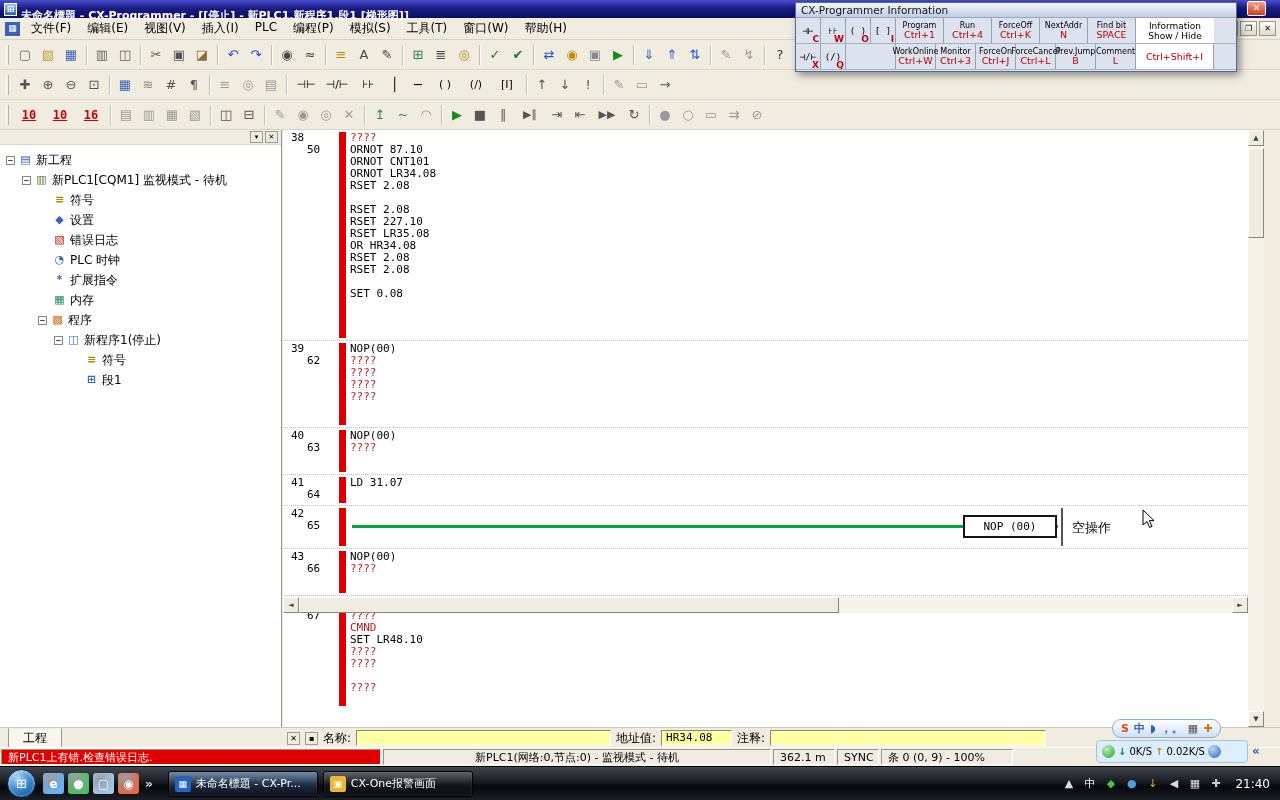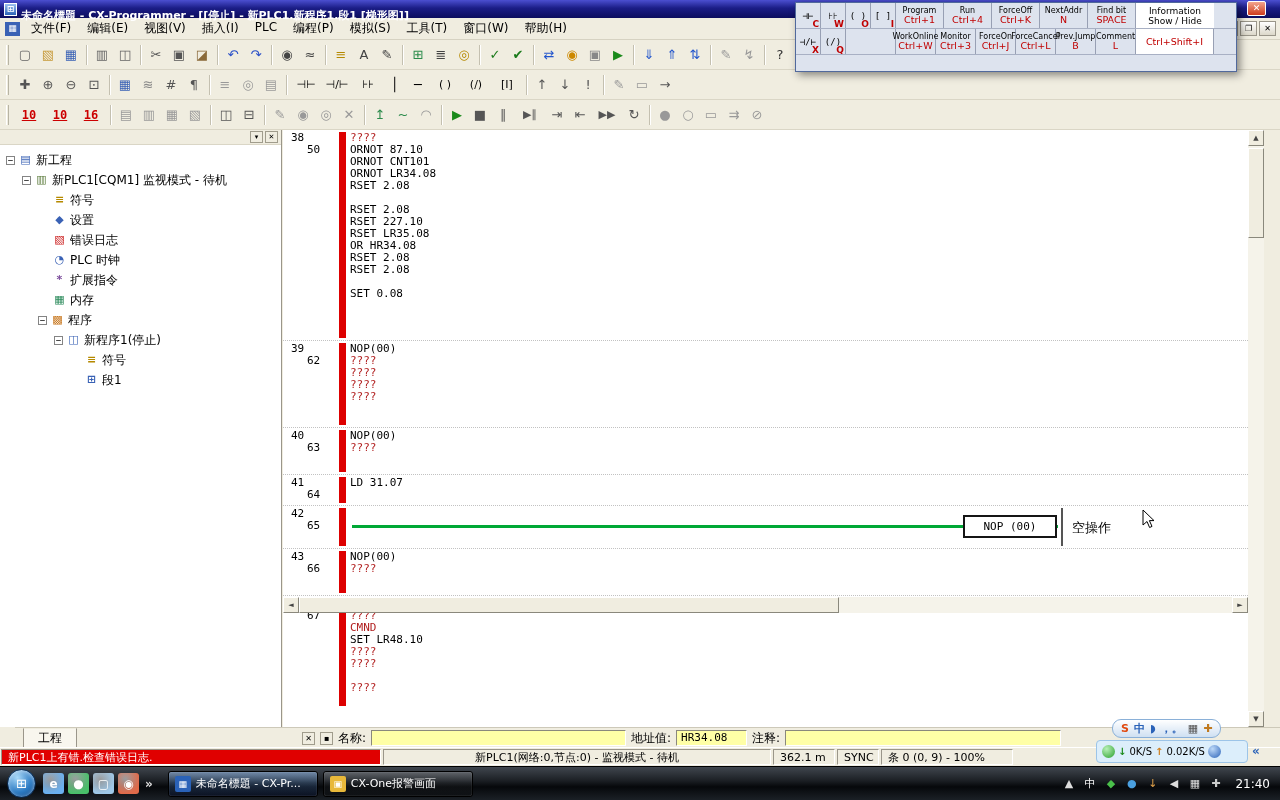--- a/index.html
+++ b/index.html
@@ -98,21 +98,21 @@
   .sc-btn { width:16px; height:16px; background:#f0ede0; border:1px solid; border-color:#fff #8a887c #8a887c #fff;
     font-size:7px; line-height:14px; text-align:center; flex:none; color:#444; }
   .v-thumb { position:absolute; left:0; top:18px; width:16px; height:90px; background:#f0ede0;
     border:1px solid; border-color:#fff #8a887c #8a887c #fff; }
   .v-top { position:absolute; top:0; left:0; } .v-bot { position:absolute; bottom:0; left:0; }
   .h-thumb { width:540px; height:16px; background:#f0ede0; border:1px solid; border-color:#fff #8a887c #8a887c #fff; flex:none; }
   .h-fill { flex:1; }
   .right-strip { position:absolute; top:130px; left:1264px; right:0; bottom:73px; background:#f0ede0; }
 
   
-  .band { position:absolute; top:727px; height:20px; left:15px; right:0; background:#f0ede0; border-top:1px solid #cdc9b9; z-index:15; }
+  .band { position:absolute; top:727px; height:20px; left:0; right:0; background:#f0ede0; border-top:1px solid #cdc9b9; z-index:15; }
   .proj-tab-area { position:absolute; left:0; top:0; width:282px; height:20px; padding-left:8px; }
   .proj-tab { display:inline-block; border:1px solid #9a968a; border-top:1px solid #f0ede0; background:#f8f6ee;
     padding:1px 14px 2px; font-size:12px; border-radius:0 0 3px 3px; }
   .operand { position:absolute; left:283px; right:0; top:0; height:20px; display:flex; align-items:center;
     gap:5px; padding:0 4px; font-size:12px; }
   .ob-btn { width:13px; height:13px; border:1px solid #a09c8c; background:#f0ede0; font-size:8px;
     line-height:11px; text-align:center; flex:none; }
   .ob-lb { white-space:nowrap; }
   .ylw { background:#ffffa6; border:1px solid; border-color:#8a887c #fff #fff #8a887c; height:16px;
     font:11px/14px "DejaVu Sans Mono",monospace; padding:0 4px; }
@@ -533,20 +533,21 @@
   <span class="nm-ball"></span>
   <span class="nm-dn">↓</span>
   <span>0K/S</span>
   <span class="nm-up">↑</span>
   <span>0.02K/S</span>
   <span class="nm-gear"></span>
 </div>
 <span class="nm-collapse">«</span>
 
 <div class="palette">
+  <div class="pal-title">CX-Programmer Information</div>
   <div class="pal-row">
       <span class="pal-ico">⊣⊢<span class="pk">C</span></span>
       <span class="pal-ico">⊦⊦<span class="pk">W</span></span>
       <span class="pal-ico">( )<span class="pk">O</span></span>
       <span class="pal-ico">[ ]<span class="pk">I</span></span>
       <span class="pal-sc sc1">
         <span class="pal-lb">Program</span>
         <span class="pal-k">Ctrl+1</span>
       </span>
       <span class="pal-sc sc1">

